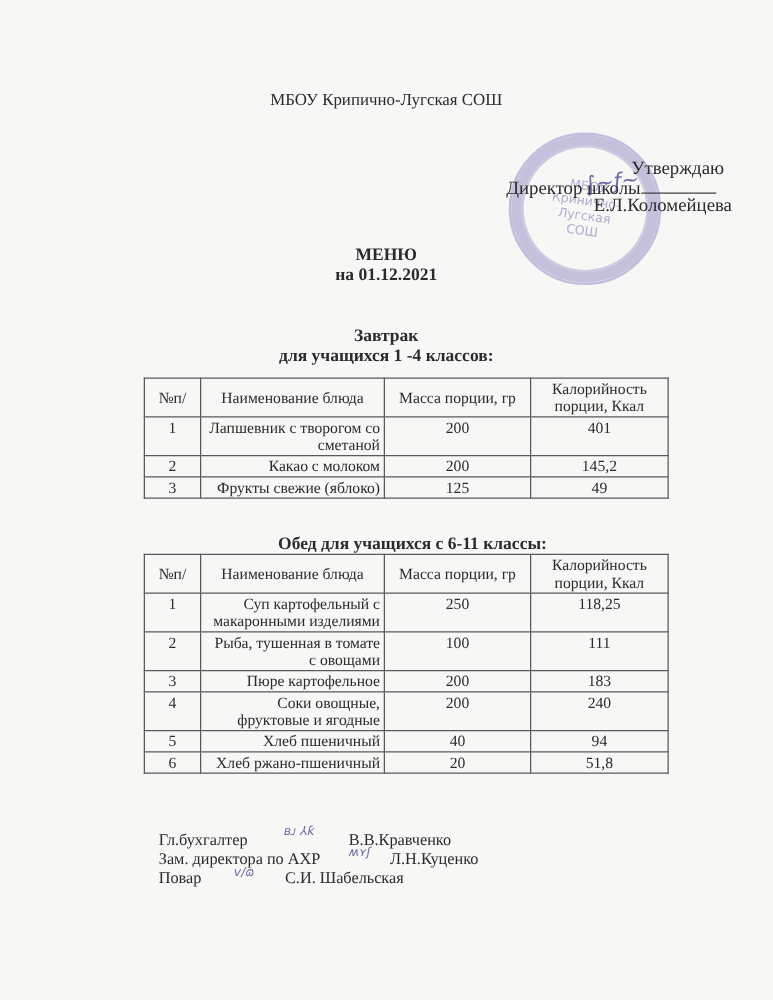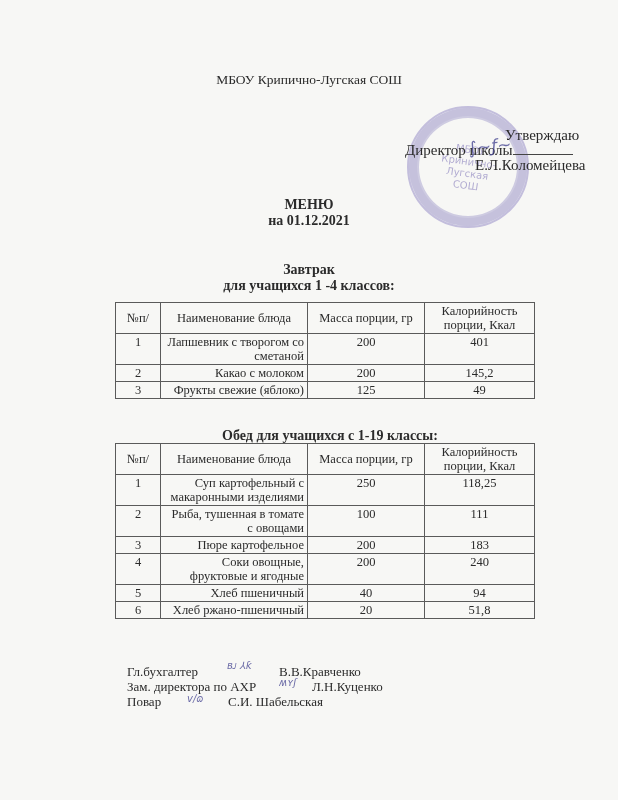--- a/index.html
+++ b/index.html
@@ -101,21 +101,21 @@
   </tr>
   <tr>
     <td class="c">3</td>
     <td class="name">Фрукты свежие (яблоко)</td>
     <td class="c">125</td>
     <td class="c">49</td>
   </tr>
 </tbody>
   </table>
 
-<div class="abs title t-lunch">Обед для учащихся с 1-19 классы:</div>
+<div class="abs title t-lunch">Обед для учащихся с 6-11 классы:</div>
 
 <table class="menu tbl2">
   <tbody>
       <tr>
     <th class="col-n">№п/</th>
     <th class="col-name">Наименование блюда</th>
     <th class="col-mass">Масса порции, гр</th>
     <th>Калорийность порции, Ккал</th>
   </tr>
   <tr>

